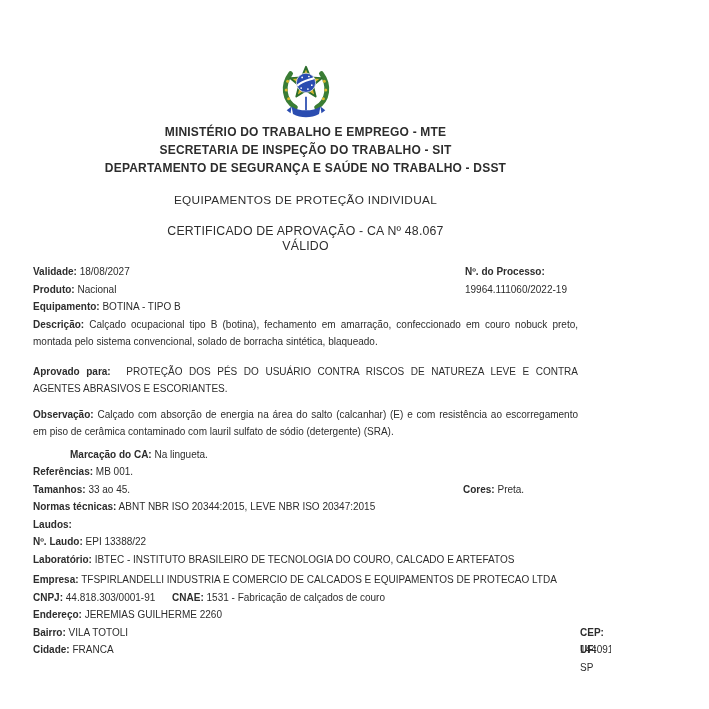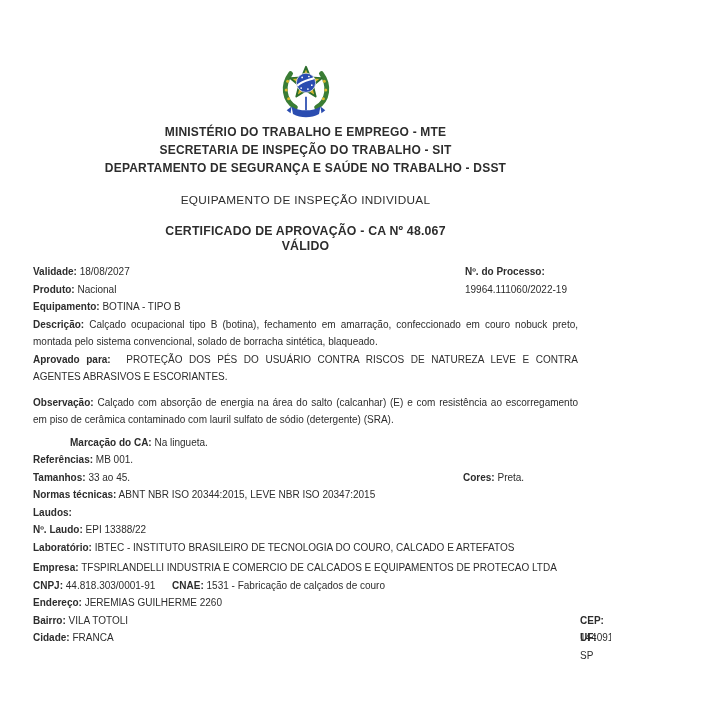--- a/index.html
+++ b/index.html
@@ -23,37 +23,37 @@
     font-size:12px; line-height:18px;
     letter-spacing:0.2px;
   }
   .epi-subtitle {
     position:absolute; top:193px; left:0; right:0;
     text-align:center; font-size:11.8px;
     letter-spacing:0.3px;
   }
   .cert-title-block {
     position:absolute; top:224px; left:0; right:0;
-    text-align:center; font-weight:700;
+    text-align:center; font-weight:400;
     font-size:12.3px; line-height:15px;
     letter-spacing:0.2px;
   }
   .body {
     position:absolute; top:263px; left:33px; right:33px;
     font-size:10px; line-height:17.5px;
   }
   .lbl { font-weight:700; }
   .row { position:relative; }
   .col-right { position:absolute; top:0; }
   .col-right.proc  { left:432px; }
   .col-right.cores { left:430px; }
   .col-right.cep   { left:547px; }
   .just { text-align:justify; }
   .gap-descricao   { margin-top:0px; }
-  .gap-aprovado    { }
+  .gap-aprovado    { margin-top:12px; }
   .gap-observacao  { margin-top:8px; }
   .gap-marcacao    { margin-top:5px;padding-left:37px; }
   .gap-empresa     { margin-top:3px; }
   .lbl-sp { margin-right:9px; }
   .cnae-group { margin-left:14px; }
 </style>
 </head>
 <body>
 
 <div class="doc">
@@ -87,21 +87,21 @@
       <path d="M43,50 L48,54 L44,57" fill="#2a4cb0"></path>
     </svg>
   </div>
 
   <div class="org-header">
     <div>MINISTÉRIO DO TRABALHO E EMPREGO - MTE</div>
     <div>SECRETARIA DE INSPEÇÃO DO TRABALHO - SIT</div>
     <div>DEPARTAMENTO DE SEGURANÇA E SAÚDE NO TRABALHO - DSST</div>
   </div>
 
-  <div class="epi-subtitle">EQUIPAMENTO DE INSPEÇÃO INDIVIDUAL</div>
+  <div class="epi-subtitle">EQUIPAMENTOS DE PROTEÇÃO INDIVIDUAL</div>
 
   <div class="cert-title-block">
     <div>CERTIFICADO DE APROVAÇÃO - CA Nº 48.067</div>
     <div>VÁLIDO</div>
   </div>
 
   <div class="body">
 
     <div class="row">
       <span class="lbl">Validade:</span>

